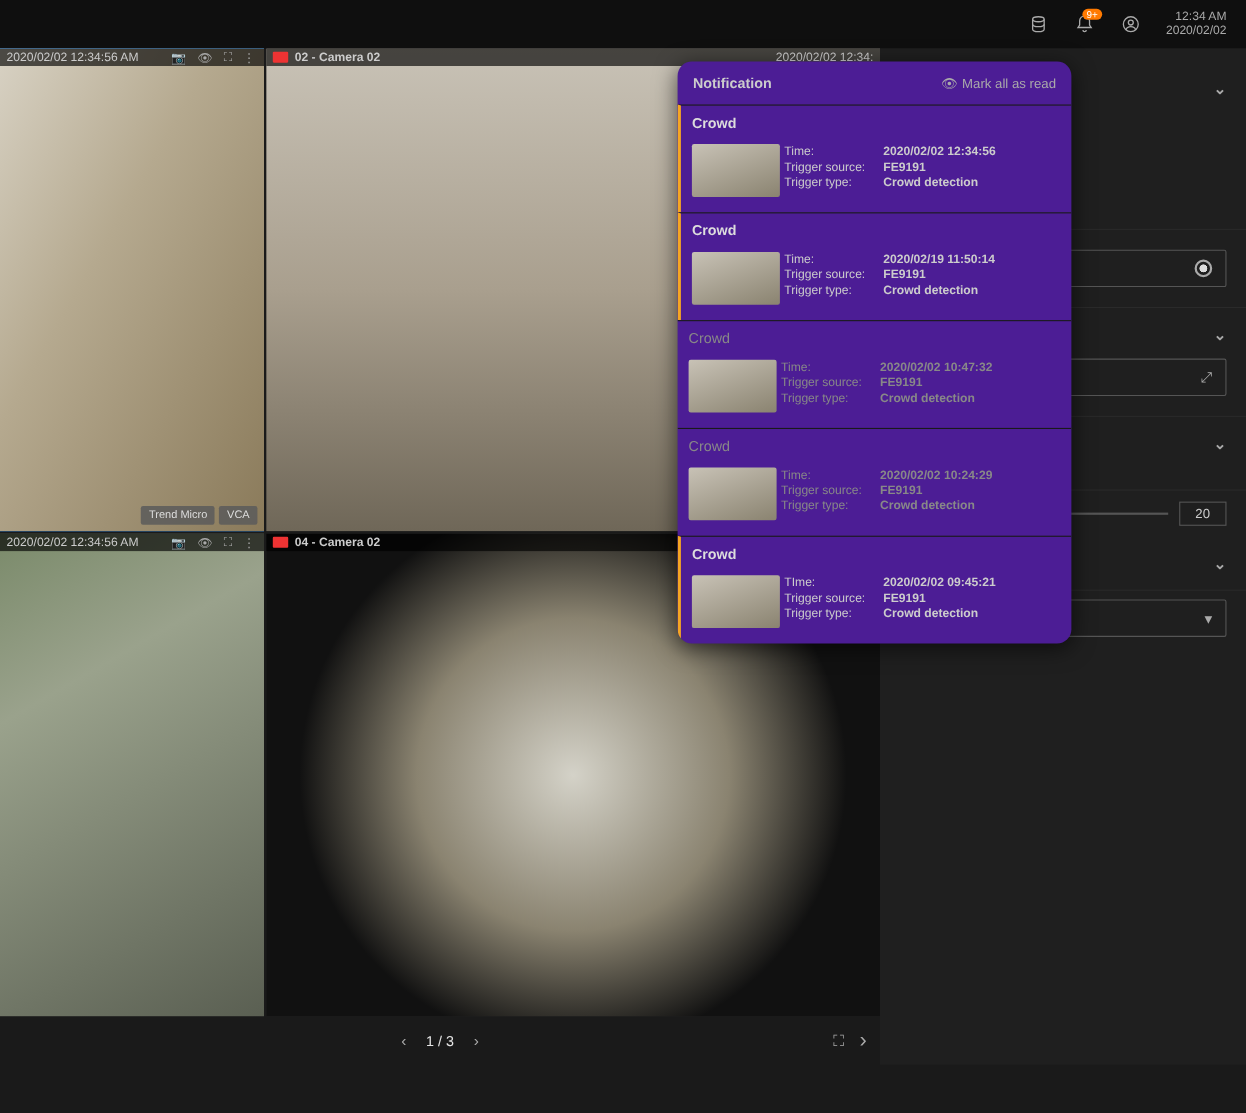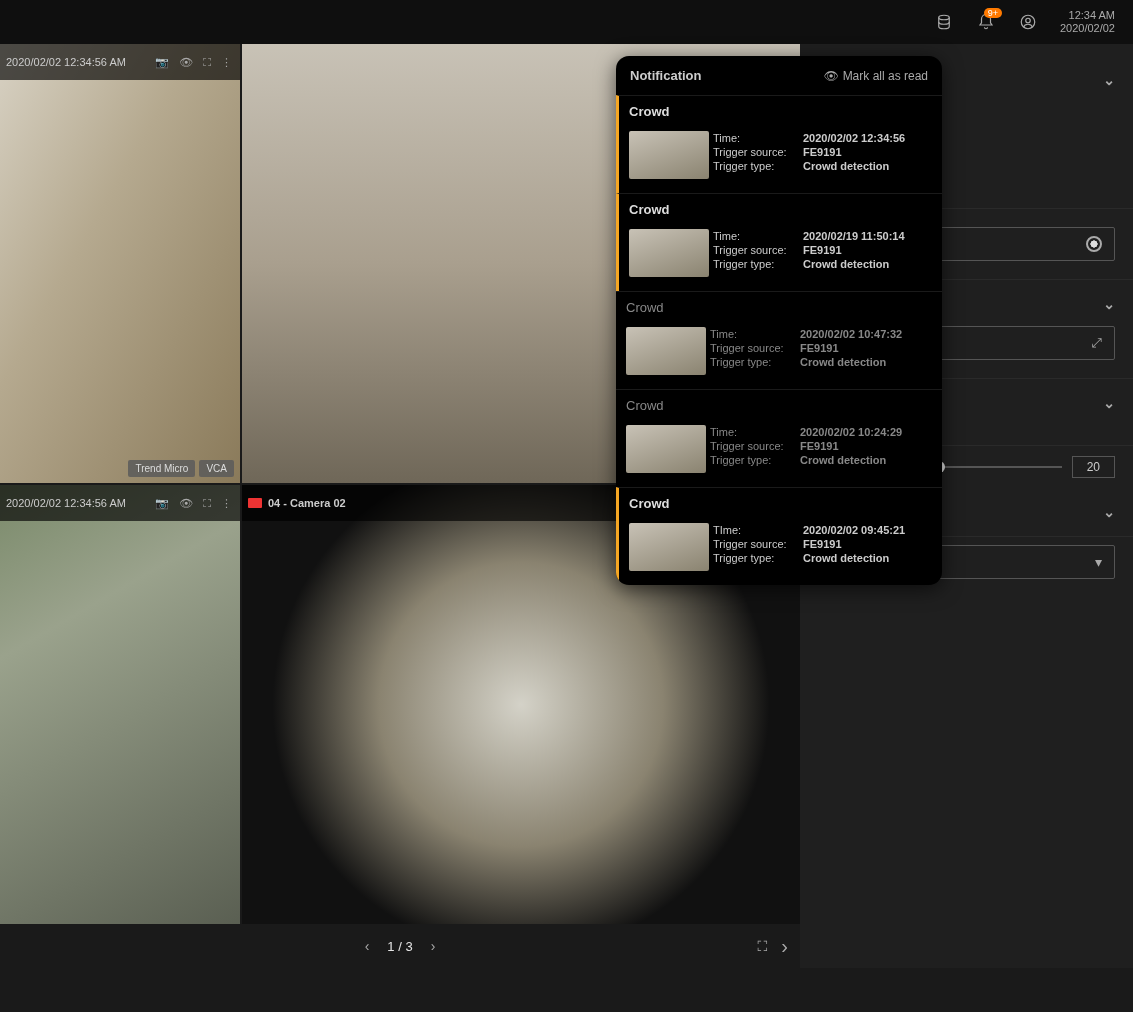--- a/index.html
+++ b/index.html
@@ -6,21 +6,21 @@
 body{background:#1a1a1a;color:#ccc;width:1133px;height:1012px;overflow:hidden;position:relative}
 .topbar{height:44px;background:#0f0f0f;display:flex;justify-content:flex-end;align-items:center;padding:0 18px;gap:22px}
 .topbar .clock{text-align:right;font-size:11px;color:#aaa;line-height:1.2}
 .ic{display:inline-flex;width:20px;height:20px;align-items:center;justify-content:center;color:#aaa;position:relative}
 .ic.badge::after{content:attr(data-b);position:absolute;top:-4px;right:-6px;background:#ff7a00;color:#fff;font-size:9px;border-radius:8px;padding:0 3px;min-width:12px;text-align:center}
 .main{display:flex;height:924px}
 .grid-area{width:800px;display:flex;flex-direction:column}
 .grid{flex:1;display:grid;grid-template-columns:240px 1fr;grid-template-rows:1fr 1fr;gap:2px}
 .tile{background:#222;position:relative;overflow:hidden}
 .tile.sel{outline:2px solid #1e90ff;outline-offset:-2px}
-.tile-hdr{position:absolute;top:0;left:0;right:0;height:36px;background:rgba(0,0,0,.65);display:flex;align-items:center;padding:0 6px;font-size:11px;gap:6px;z-index:2}
+.tile-hdr{position:absolute;top:0;left:0;right:0;height:16px;background:rgba(0,0,0,.65);display:flex;align-items:center;padding:0 6px;font-size:11px;gap:6px;z-index:2}
 .tile-hdr .camico{width:14px;height:10px;background:#e33;border-radius:1px;position:relative}
 .tile-hdr .sp{flex:1}
 .tile-hdr .tico{color:#aaa;padding:0 2px}
 .tile-tags{position:absolute;bottom:6px;right:6px;display:flex;gap:4px;z-index:2}
 .tile-tags span{background:rgba(90,90,90,.85);color:#ddd;font-size:10px;padding:3px 7px;border-radius:2px}
 .feed{position:absolute;inset:0}
 .feed.f1{background:linear-gradient(120deg,#d8d2c4,#b5a98f 40%,#8a7a5a);}
 .feed.f2{background:linear-gradient(180deg,#c8c2b6,#a99f8e 50%,#6f6758)}
 .feed.f3{background:linear-gradient(150deg,#7a8a6a,#9aa28c 30%,#5a5f52)}
 .feed.f4{background:radial-gradient(circle at 50% 50%,#d4d2c8 0%,#8a8370 40%,#111 70%)}
@@ -34,21 +34,21 @@
 .ctl-row{display:flex;align-items:center;justify-content:space-between;border:1px solid #555;padding:8px 12px;border-radius:2px;margin:8px 0;font-size:13px}
 .ctl-row.radio::after{content:"";width:12px;height:12px;border:2px solid #aaa;border-radius:50%;background:radial-gradient(circle,#ddd 40%,transparent 45%)}
 .ctl-row.exp::after{content:"⤢";color:#aaa}
 .vol-row{display:flex;align-items:center;gap:10px;padding:10px 18px}
 .vol-row .slider{flex:1;height:2px;background:#555;position:relative}
 .vol-row .slider::before{content:"";position:absolute;left:0;width:40%;height:2px;background:#1e90ff}
 .vol-row .slider::after{content:"";position:absolute;left:40%;top:-5px;width:12px;height:12px;background:#ddd;border-radius:50%}
 .vol-row .val{border:1px solid #555;padding:3px 14px;font-size:12px}
 .sel-box{border:1px solid #555;padding:8px 12px;margin:8px 18px;font-size:13px;display:flex;justify-content:space-between;border-radius:2px}
 
-.notif{position:absolute;top:56px;left:616px;width:326px;background:#000000;border-radius:13px;box-shadow:0 4px 20px rgba(0,0,0,.6);z-index:50;overflow:hidden}
+.notif{position:absolute;top:56px;left:616px;width:358px;background:#4c1d95;border-radius:13px;box-shadow:0 4px 20px rgba(0,0,0,.6);z-index:50;overflow:hidden}
 .notif-h{display:flex;justify-content:space-between;align-items:center;padding:12px 14px;font-size:13px}
 .notif-h .mark{color:#aaa;font-size:12px;display:flex;gap:4px;align-items:center}
 .n-item{display:flex;border-top:1px solid #1a1a1a;padding:0}
 .n-item.unread{border-left:3px solid #f5a623}
 .n-item .body{flex:1;padding:8px 10px}
 .n-item .ttl{font-size:13px;font-weight:600;color:#ddd;margin-bottom:6px}
 .n-item.read .ttl{color:#888;font-weight:400}
 .n-item.read{color:#888}
 .n-item .row{display:flex;gap:4px;padding:6px 0}
 .n-item .thumb{width:80px;height:48px;background:linear-gradient(160deg,#c8c2b6,#8a8370);border-radius:2px;flex-shrink:0}
@@ -103,20 +103,26 @@
           <span class="tico">⋮</span>
         </div>
         <div class="tile-tags">
           <span>Trend Micro</span>
           <span>VCA</span>
         </div>
       </div>
 
       <div class="tile">
         <div class="feed f2"></div>
+        <div class="tile-hdr">
+          <span class="camico"></span>
+          <b>02 - Camera 02</b>
+          <span class="sp"></span>
+          <span>2020/02/02  12:34:</span>
+        </div>
       </div>
 
       <div class="tile">
         <div class="feed f3"></div>
         <div class="tile-hdr">
           <span>2020/02/02  12:34:56  AM</span>
           <span class="sp"></span>
           <span class="tico">📷</span>
           <span class="tico">👁</span>
           <span class="tico">⛶</span>

